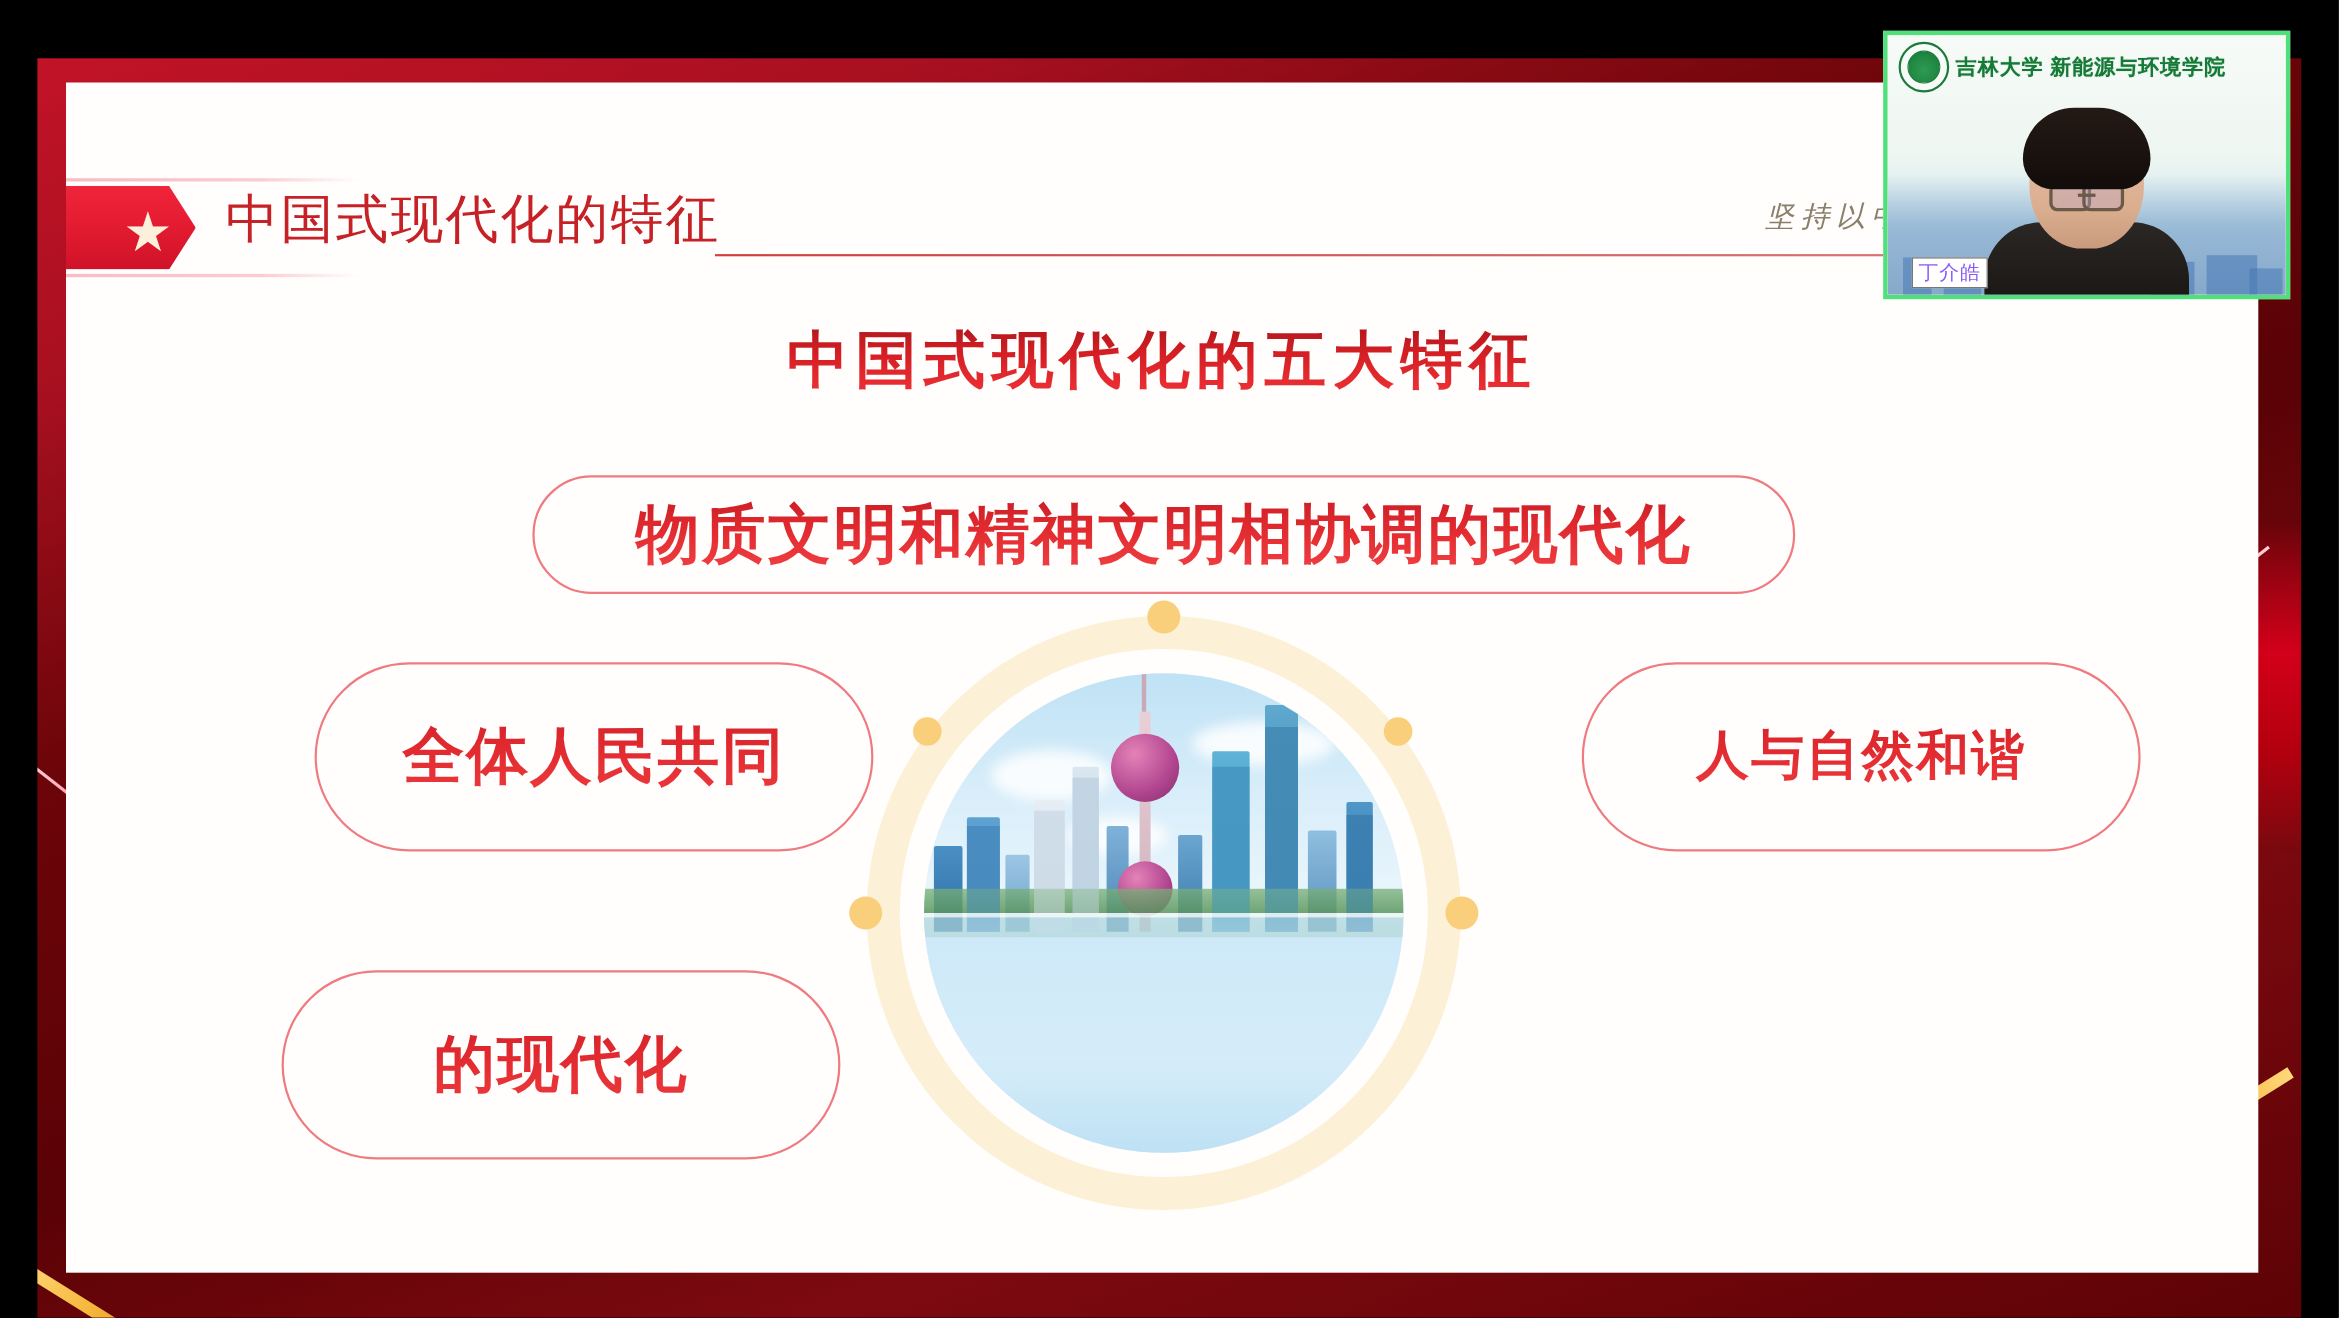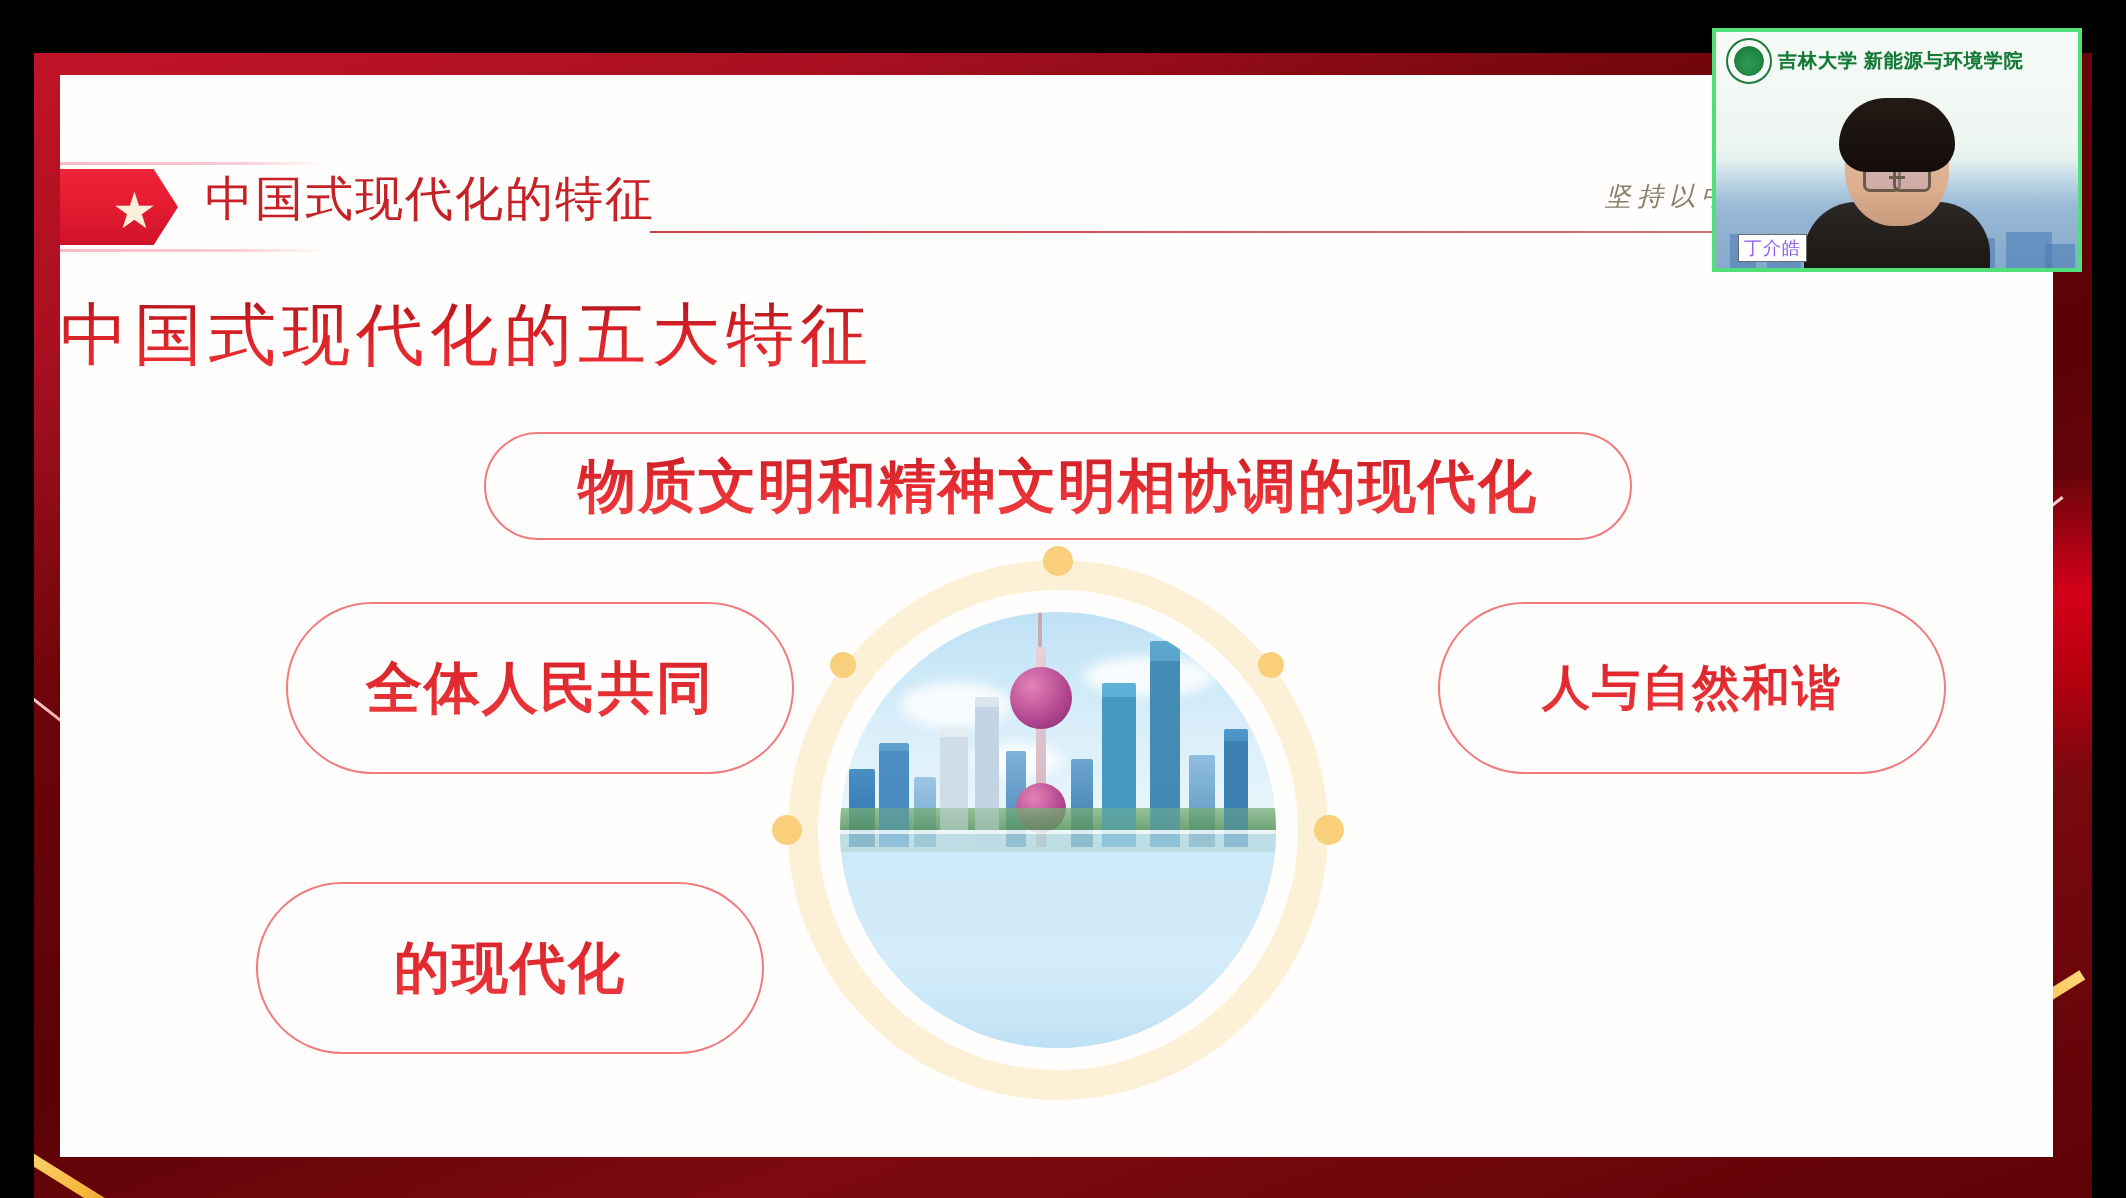--- a/index.html
+++ b/index.html
@@ -86,25 +86,27 @@
   }
   #header-watermark{
     position:absolute; right:96px; top:10px;
     font-family:"Liberation Serif", serif; font-style:italic;
     font-size:26px; color:#8a7f6a; letter-spacing:6px; white-space:nowrap;
   }
 
   
   #main-title{
     position:absolute; top:215px; left:0; width:100%;
+    text-align:center;
     font-family:"Liberation Serif", serif;
-    font-size:68px; letter-spacing:6px;
+    font-size:56px; letter-spacing:6px;
     background:linear-gradient(180deg,#a8151c 0%,#d51f24 42%,#f2353a 100%);
     -webkit-background-clip:text; background-clip:text;
     color:transparent;
+    font-weight:bold;
   }
 
   
   .pill{
     position:absolute;
     border:2px solid #ef7a80;
     border-radius:999px;
     background:#fffdfb;
     display:flex; align-items:center; justify-content:center;
     text-align:center;
@@ -113,21 +115,21 @@
     line-height:1.16;
     background-image:linear-gradient(180deg,#bf1622 0%,#e12a2f 45%,#f8494c 100%);
     -webkit-background-clip:text; background-clip:text;
     color:transparent;
   }
   #pill-top{ left:424px; top:357px; width:1148px; height:108px; font-size:58px; }
   #pill-tl { left:226px; top:527px; width:508px; height:172px; font-size:56px;text-align:right; }
   #pill-bl { left:196px; top:807px; width:508px; height:172px; font-size:56px; }
   #pill-tr { left:1378px; top:527px; width:508px; height:172px; font-size:48px; }
   #pill-br { left:1386px; top:807px; width:508px; height:172px; font-size:56px; }
-  .pill span{ display:block; }
+  .pill span{ display:block;font-family:Liberation Serif, serif; }
 
   
   #center-wrap{
     position:absolute; left:728px; top:485px; width:540px; height:540px;
   }
   #ring{
     position:absolute; inset:0; border-radius:50%;
     border:30px solid #fbefcf;
     box-sizing:border-box;
     opacity:.85;

